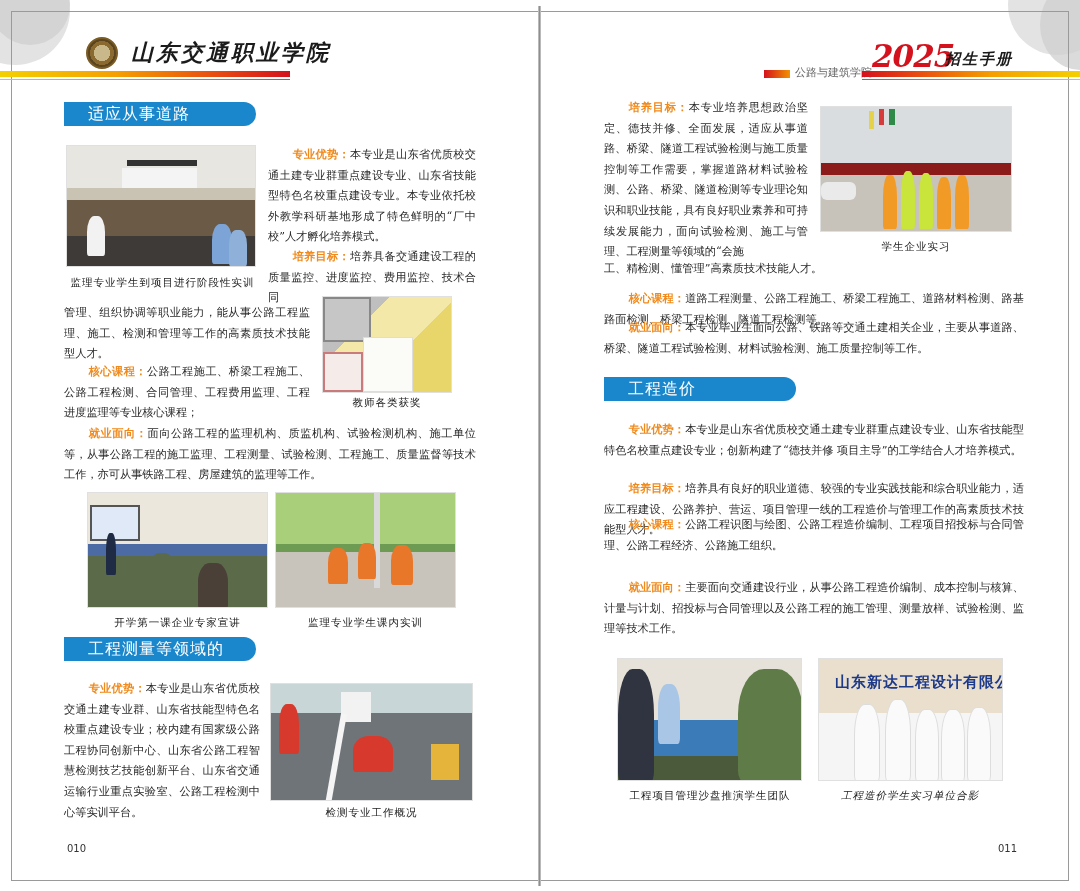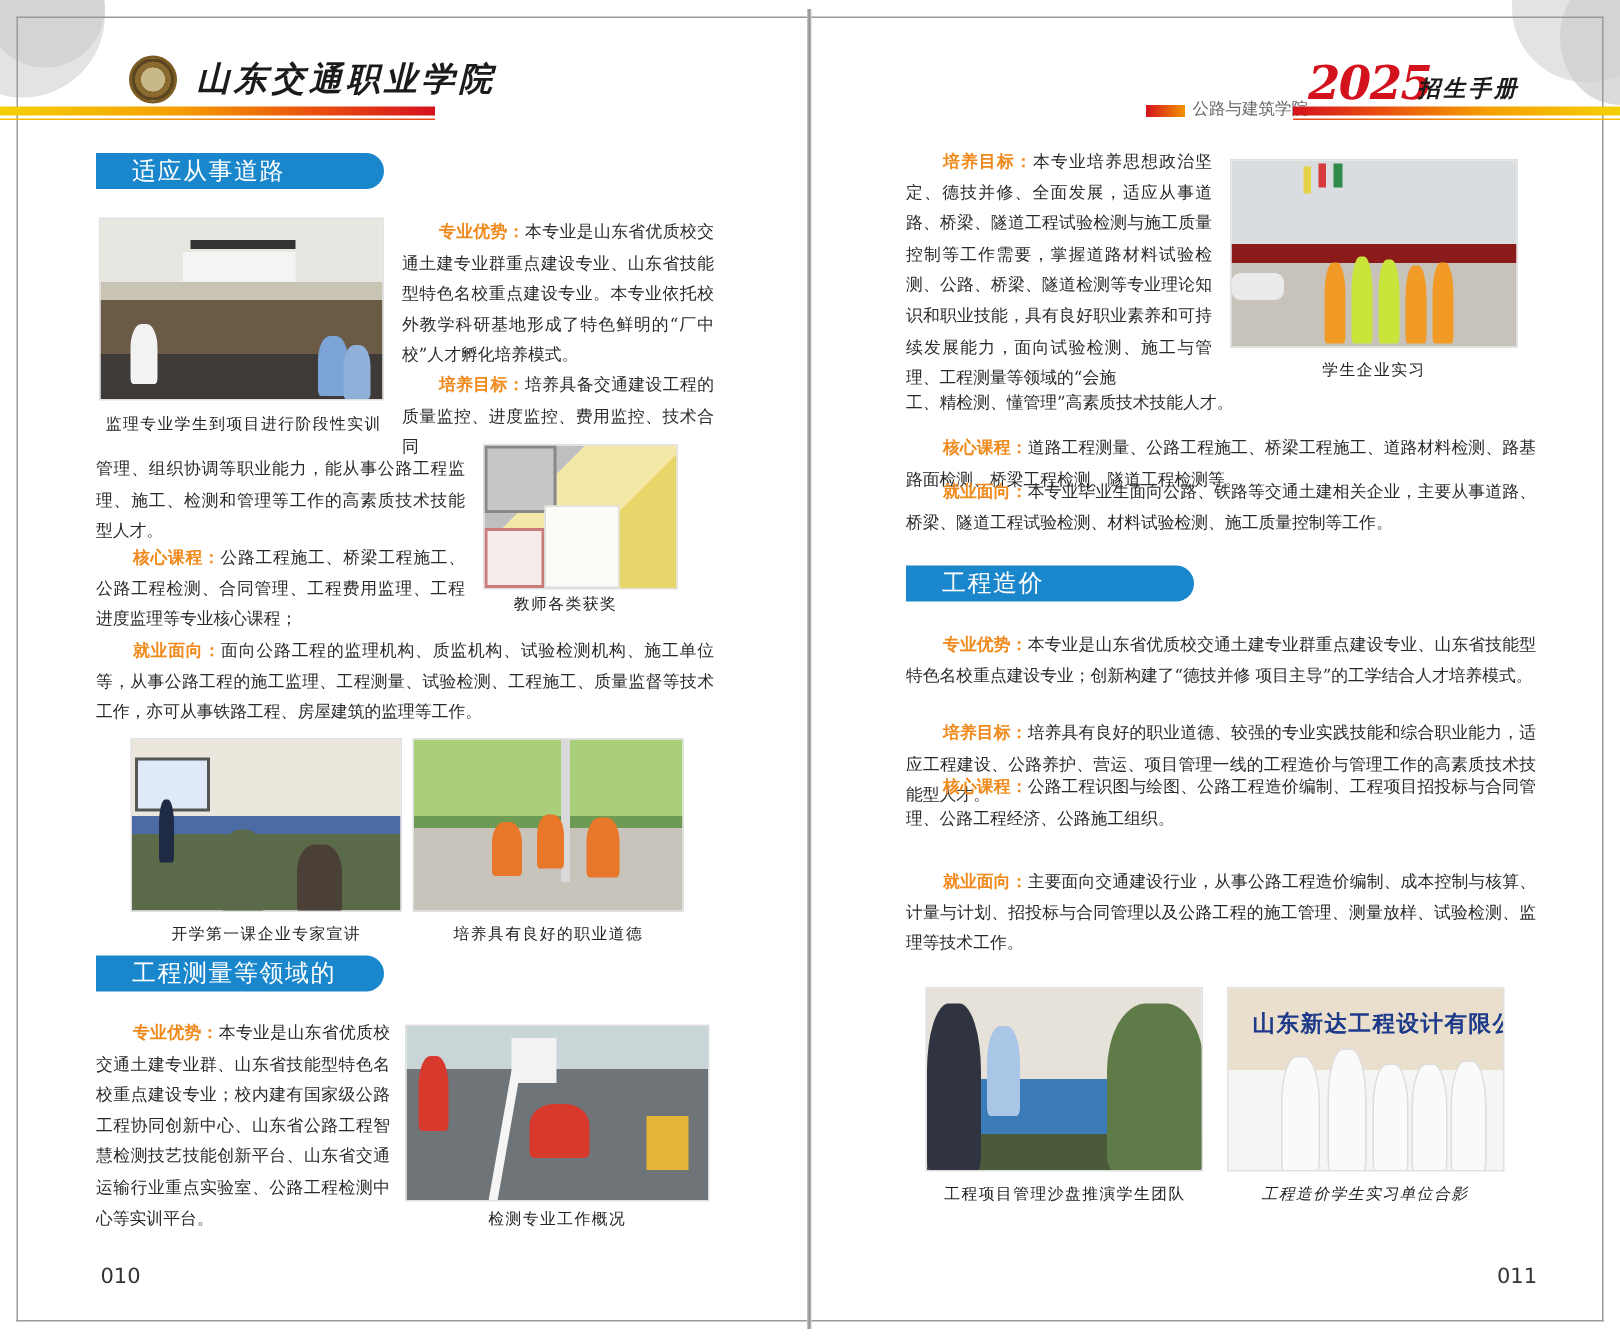--- a/index.html
+++ b/index.html
@@ -41,21 +41,21 @@
   
   .sec-head { position: absolute; height: 24px; background: #1a87cc; color: #fff;
     border-radius: 0 12px 12px 0; font-family: "DejaVu Sans", sans-serif; font-size: 16px;
     line-height: 24px; padding-left: 24px; letter-spacing: 1px; }
 
   
   .para { position: absolute; font-size: 11.2px; line-height: 20.6px; color: #2a2a2a; text-align: justify; }
   .para .lbl { color: #f08a1c; font-family: "DejaVu Sans", sans-serif; font-weight: bold; }
   .indent { padding-left: 2.2em; display: inline; }
   .caption { position: absolute; font-size: 10.5px; color: #222; text-align: center; letter-spacing: 1px; }
-  .pagenum { position: absolute; font-size: 14px; color: #333; font-family: "DejaVu Sans", sans-serif; }
+  .pagenum { position: absolute; font-size: 10px; color: #333; font-family: "DejaVu Sans", sans-serif; }
 
   
   .photo { position: absolute; overflow: hidden; border: 1px solid #e0e0e0; }
   .ph-meeting { background: linear-gradient(180deg,#e8e6e0 0 35%,#c9c3b4 35% 45%,#6b5a46 45% 75%,#3d3a38 75%); }
   .ph-cert { background: linear-gradient(135deg,#bfbfbf 0 30%,#f3e8a8 30% 60%,#e8d66a 60% 100%); }
   .ph-lecture { background: linear-gradient(180deg,#ece7dc 0 45%,#4c6aa4 45% 55%,#5b6b4a 55% 100%); }
   .ph-outdoor { background: linear-gradient(180deg,#a9cf7b 0 45%,#6e9b53 45% 52%,#c8c4bc 52% 100%); }
   .ph-road { background: linear-gradient(180deg,#c9d6d8 0 25%,#6f7478 25% 100%); }
   .ph-site { background: linear-gradient(180deg,#d9dde0 0 45%,#8b1b1b 45% 55%,#c7c2ba 55% 100%); }
   .ph-sand { background: linear-gradient(180deg,#e6e2da 0 50%,#3b7bb8 50% 80%,#4a5a3a 80%); }
@@ -108,21 +108,21 @@
 </div>
 <div class="para" style="left:64px;top:303px;width:246px;">
   管理、组织协调等职业能力，能从事公路工程监理、施工、检测和管理等工作的高素质技术技能型人才。
 </div>
 
 <div class="photo ph-cert" style="left:322px;top:296px;width:130px;height:97px;">
   <div class="ph-inner" style="left:0;top:0;width:48px;height:45px;background:#c6c6c6;border:2px solid #888;"></div>
   <div class="ph-inner" style="left:0;top:55px;width:40px;height:40px;background:#f5ecea;border:2px solid #c97a7a;"></div>
   <div class="ph-inner" style="left:40px;top:40px;width:50px;height:55px;background:#fbfbf7;border:1px solid #ddd;"></div>
 </div>
-<div class="caption" style="left:312px;top:396px;width:130px;">教师各类获奖</div>
+<div class="caption" style="left:322px;top:396px;width:130px;">教师各类获奖</div>
 
 <div class="para" style="left:64px;top:362px;width:246px;">
   <span class="indent"></span><span class="lbl">核心课程：</span><span>公路工程施工、桥梁工程施工、公路工程检测、合同管理、工程费用监理、工程进度监理等专业核心课程；</span>
 </div>
 
 <div class="para" style="left:64px;top:424px;width:412px;">
   <span class="indent"></span><span class="lbl">就业面向：</span><span>面向公路工程的监理机构、质监机构、试验检测机构、施工单位等，从事公路工程的施工监理、工程测量、试验检测、工程施工、质量监督等技术工作，亦可从事铁路工程、房屋建筑的监理等工作。</span>
 </div>
 
 <div class="photo ph-lecture" style="left:87px;top:492px;width:181px;height:116px;">
@@ -132,21 +132,21 @@
   <div class="person" style="left:110px;top:70px;width:30px;height:46px;background:#4b4038;"></div>
 </div>
 <div class="caption" style="left:87px;top:616px;width:181px;">开学第一课企业专家宣讲</div>
 
 <div class="photo ph-outdoor" style="left:275px;top:492px;width:181px;height:116px;">
   <div class="ph-inner" style="left:98px;top:0;width:6px;height:95px;background:#d9d9d9;"></div>
   <div class="person" style="left:52px;top:55px;width:20px;height:36px;background:#e8772a;"></div>
   <div class="person" style="left:82px;top:50px;width:18px;height:36px;background:#e8772a;"></div>
   <div class="person" style="left:115px;top:52px;width:22px;height:40px;background:#e8772a;"></div>
 </div>
-<div class="caption" style="left:275px;top:616px;width:181px;">培养具有良好的职业道德</div>
+<div class="caption" style="left:275px;top:616px;width:181px;">监理专业学生课内实训</div>
 
 <div class="sec-head" style="left:64px;top:637px;width:192px;">工程测量等领域的</div>
 
 <div class="para" style="left:64px;top:679px;width:196px;">
   <span class="indent"></span><span class="lbl">专业优势：</span><span>本专业是山东省优质校交通土建专业群、山东省技能型特色名校重点建设专业；校内建有国家级公路工程协同创新中心、山东省公路工程智慧检测技艺技能创新平台、山东省交通运输行业重点实验室、公路工程检测中心等实训平台。</span>
 </div>
 
 <div class="photo ph-road" style="left:270px;top:683px;width:203px;height:118px;">
   <div class="ph-inner" style="left:70px;top:8px;width:30px;height:30px;background:#f2f2f2;"></div>
   <div class="ph-inner" style="left:62px;top:30px;width:6px;height:90px;background:#f5f5f5;transform:skewX(-10deg);"></div>

